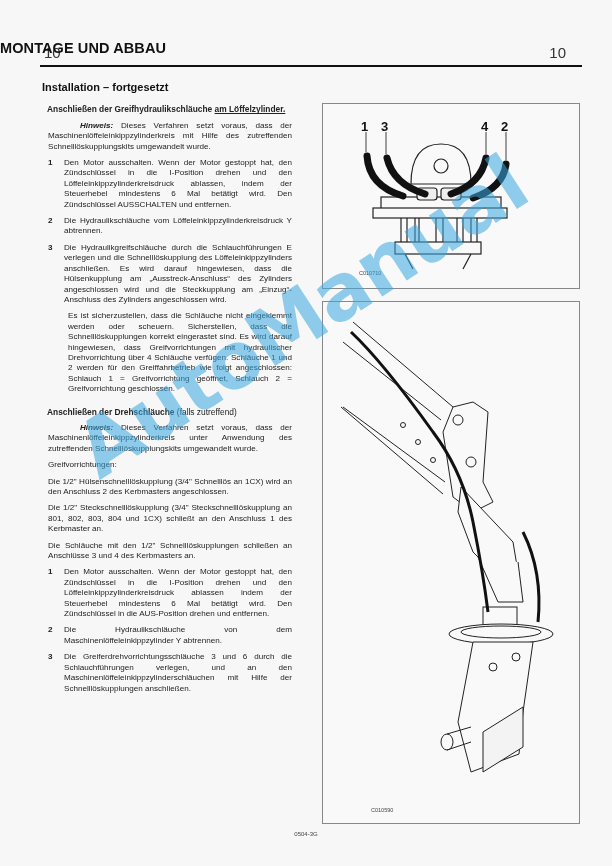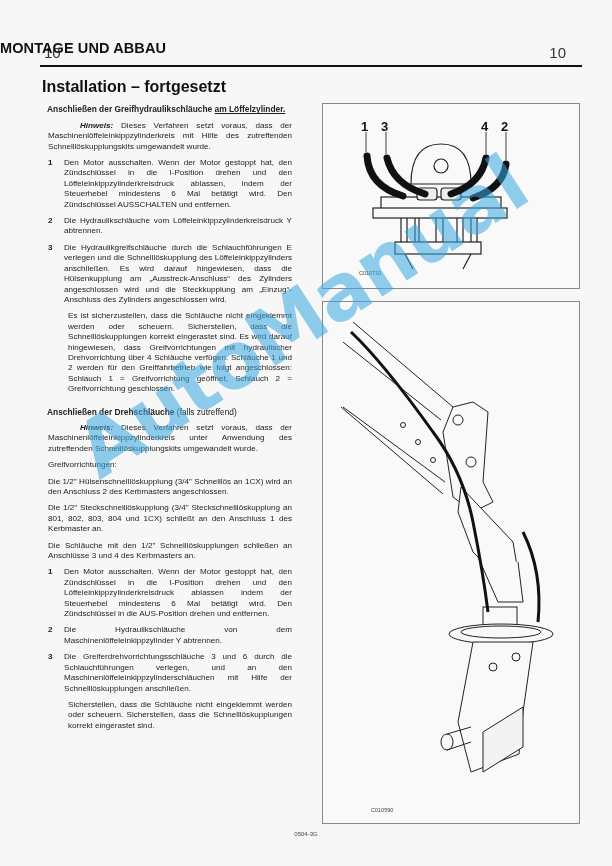--- a/index.html
+++ b/index.html
@@ -6,21 +6,21 @@
   body {
     width:612px; height:866px; background:#f7f7f7; position:relative; overflow:hidden;
     font-family:"Liberation Sans", sans-serif; color:#222;
   }
   .hdr-num { position:absolute; top:44px; font-size:15px; color:#333; }
   .hdr-left { left:44px; }
   .hdr-right { right:46px; }
   .hdr-title { position:absolute; top:40px; left:0; width:612px; text-align:left; font-size:14.5px; font-weight:bold; color:#111; letter-spacing:0.1px; }
   .hdr-rule { position:absolute; top:65px; left:40px; width:542px; height:2px; background:#111; }
   .col { position:absolute; left:48px; top:82px; width:244px; font-size:8.1px; line-height:10.4px; }
-  .sec-title { font-size:16px; font-weight:bold; margin:0 0 8px -6px; color:#111; }
+  .sec-title { font-size:11px; font-weight:bold; margin:0 0 8px -6px; color:#111; }
   .sub-title { font-weight:bold; font-size:8.4px; margin:12px 0 6px -1px; text-align:justify; }
   .sub-title u { text-decoration:underline; }
   p { margin:0 0 6px 0; text-align:justify; }
   .hinweis b i, .hi { font-weight:bold; font-style:italic;margin-left:32px; }
   .step { display:flex; margin:0 0 6px 0; }
   .step .n { width:16px; flex:none; font-weight:bold; }
   .step .t { flex:1; text-align:justify; }
   .indent { margin-left:20px; }
   .fig { position:absolute; border:1px solid #888; background:#f9f9f9; }
   .fig1 { left:322px; top:103px; width:256px; height:184px; }
@@ -75,21 +75,20 @@
       <span class="t">Den Motor ausschalten. Wenn der Motor gestoppt hat, den Zündschlüssel in die I-Position drehen und den Löffeleinkippzylinderkreisdruck ablassen indem der Steuerhebel mindestens 6 Mal betätigt wird. Den Zündschlüssel in die AUS-Position drehen und entfernen.</span>
     </div>
   <div class="step">
       <span class="n">2</span>
       <span class="t">Die Hydraulikschläuche von dem Maschinenlöffeleinkippzylinder Y abtrennen.</span>
     </div>
   <div class="step">
       <span class="n">3</span>
       <span class="t">Die Greiferdrehvorrichtungsschläuche 3 und 6 durch die Schlauchführungen verlegen, und an den Maschinenlöffeleinkippzylinderschläuchen mit Hilfe der Schnelllöskupplungen anschließen.</span>
     </div>
-  <p class="indent">Sicherstellen, dass die Schläuche nicht eingeklemmt werden oder scheuern. Sicherstellen, dass die Schnelllöskupplungen korrekt eingerastet sind.</p>
 </div>
 
 <div class="fig fig1">
   <svg width="256" height="184" viewBox="0 0 256 184">
     <g fill="none" stroke="#222" stroke-width="1.2">
       <path d="M88 80 Q88 40 118 40 Q148 40 148 80 Z" fill="#f9f9f9"></path>
       <circle cx="118" cy="62" r="7"></circle>
       <rect x="58" y="93" width="120" height="12" fill="#f9f9f9"></rect>
       <rect x="50" y="104" width="134" height="10" fill="#f9f9f9"></rect>
       <line x1="78" y1="114" x2="78" y2="138"></line>

